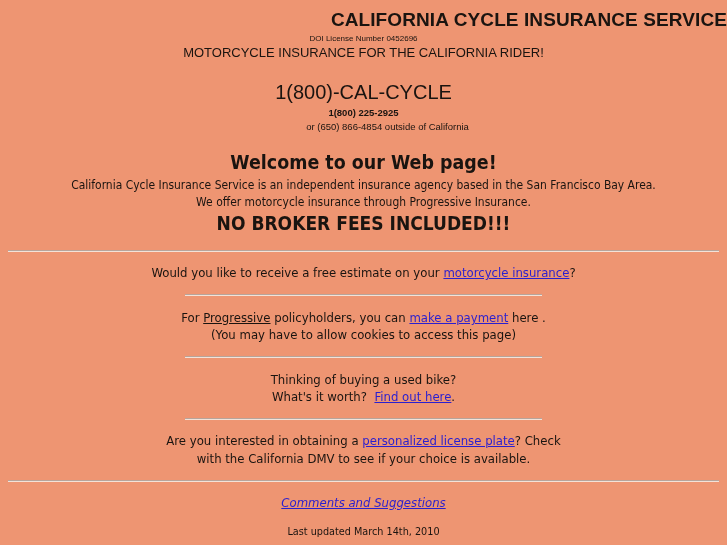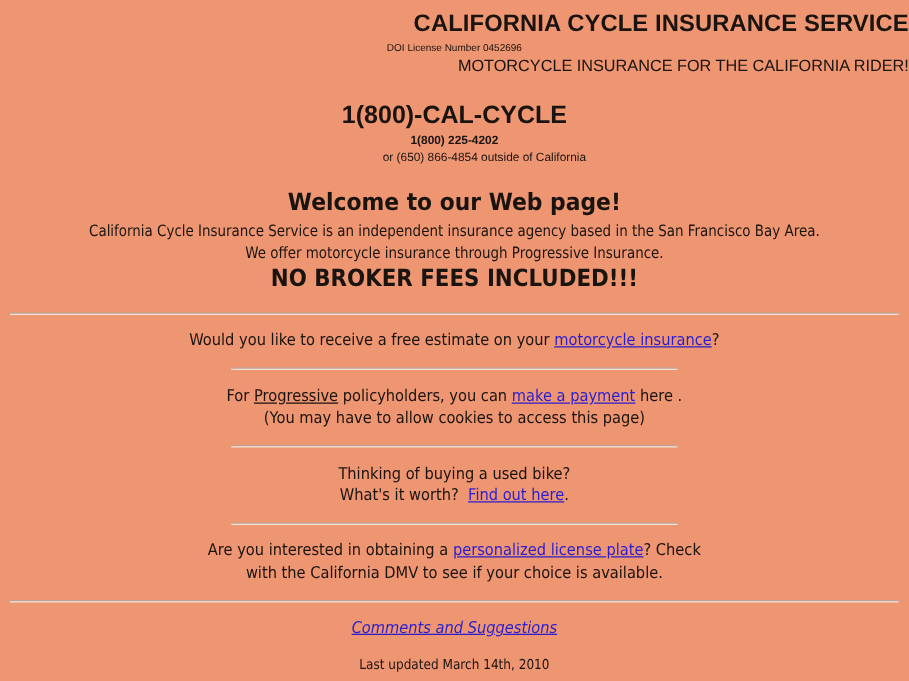--- a/index.html
+++ b/index.html
@@ -7,22 +7,22 @@
     width: 727px; height: 545px; overflow: hidden;
     background: #ee9572;
     color: #1a1410;
     font-family: "Liberation Sans", sans-serif;
     text-align: center;
     position: relative;
   }
   .abs { position: absolute; left: 0; width: 727px; text-align: center; white-space: nowrap; }
   .title { top: 9px; font-size: 19px; font-weight: bold; letter-spacing: 0.1px; text-align: right; }
   .license { top: 34px; font-size: 8px; }
-  .tagline { top: 45px; font-size: 13px; text-align: right; }
-  .phone-big { top: 81px; font-size: 20px; font-weight: bold; }
+  .tagline { top: 45px; font-size: 13px; }
+  .phone-big { top: 81px; font-size: 20px; font-weight: normal; }
   .phone-small { top: 107px; font-size: 9.5px; font-weight: bold; }
   .phone-alt { top: 121px; font-size: 9.5px; font-weight: normal; padding-left: 24px; }
   .welcome { top: 151px; font-size: 19px; font-weight: bold; font-family: "DejaVu Sans", sans-serif; transform: scaleX(0.92); }
   .about1 { top: 177px; font-size: 12.5px; font-family: "DejaVu Sans", sans-serif; transform: scaleX(0.86); }
   .about2 { top: 194px; font-size: 12.5px; font-family: "DejaVu Sans", sans-serif; transform: scaleX(0.86); }
   .nofees { top: 212px; font-size: 19px; font-weight: bold; font-family: "DejaVu Sans", sans-serif; transform: scaleX(0.9); }
   .hr-full { position: absolute; left: 8px; width: 711px; height: 0; border-top: 1px solid #b8a49a; border-bottom: 1px solid #f3e2d8; }
   .hr-short { position: absolute; left: 185px; width: 357px; height: 0; border-top: 1px solid #b8a49a; border-bottom: 1px solid #f3e2d8; }
   .p { font-size: 13px; font-family: "DejaVu Sans", sans-serif; transform: scaleX(0.9); }
   a { color: #2a1fd0; text-decoration: underline; }
@@ -31,21 +31,21 @@
   .updated { top: 525px; font-size: 11px; font-family: "DejaVu Sans", sans-serif; transform: scaleX(0.88); }
 </style>
 </head>
 <body>
 
 <div class="abs title">CALIFORNIA CYCLE INSURANCE SERVICE</div>
 <div class="abs license">DOI License Number 0452696</div>
 <div class="abs tagline">MOTORCYCLE INSURANCE FOR THE CALIFORNIA RIDER!</div>
 
 <div class="abs phone-big">1(800)-CAL-CYCLE</div>
-<div class="abs phone-small">1(800) 225-4202</div>
+<div class="abs phone-small">1(800) 225-2925</div>
 <div class="abs phone-alt">or (650) 866-4854 outside of California</div>
 
 <div class="abs welcome">Welcome to our Web page!</div>
 <div class="abs about1">California Cycle Insurance Service is an independent insurance agency based in the San Francisco Bay Area.</div>
 <div class="abs about2">We offer motorcycle insurance through Progressive Insurance.</div>
 <div class="abs nofees">NO BROKER FEES INCLUDED!!!</div>
 
 <div class="hr-full" style="top:250px;"></div>
 
 <div class="abs p" style="top:265px;">

